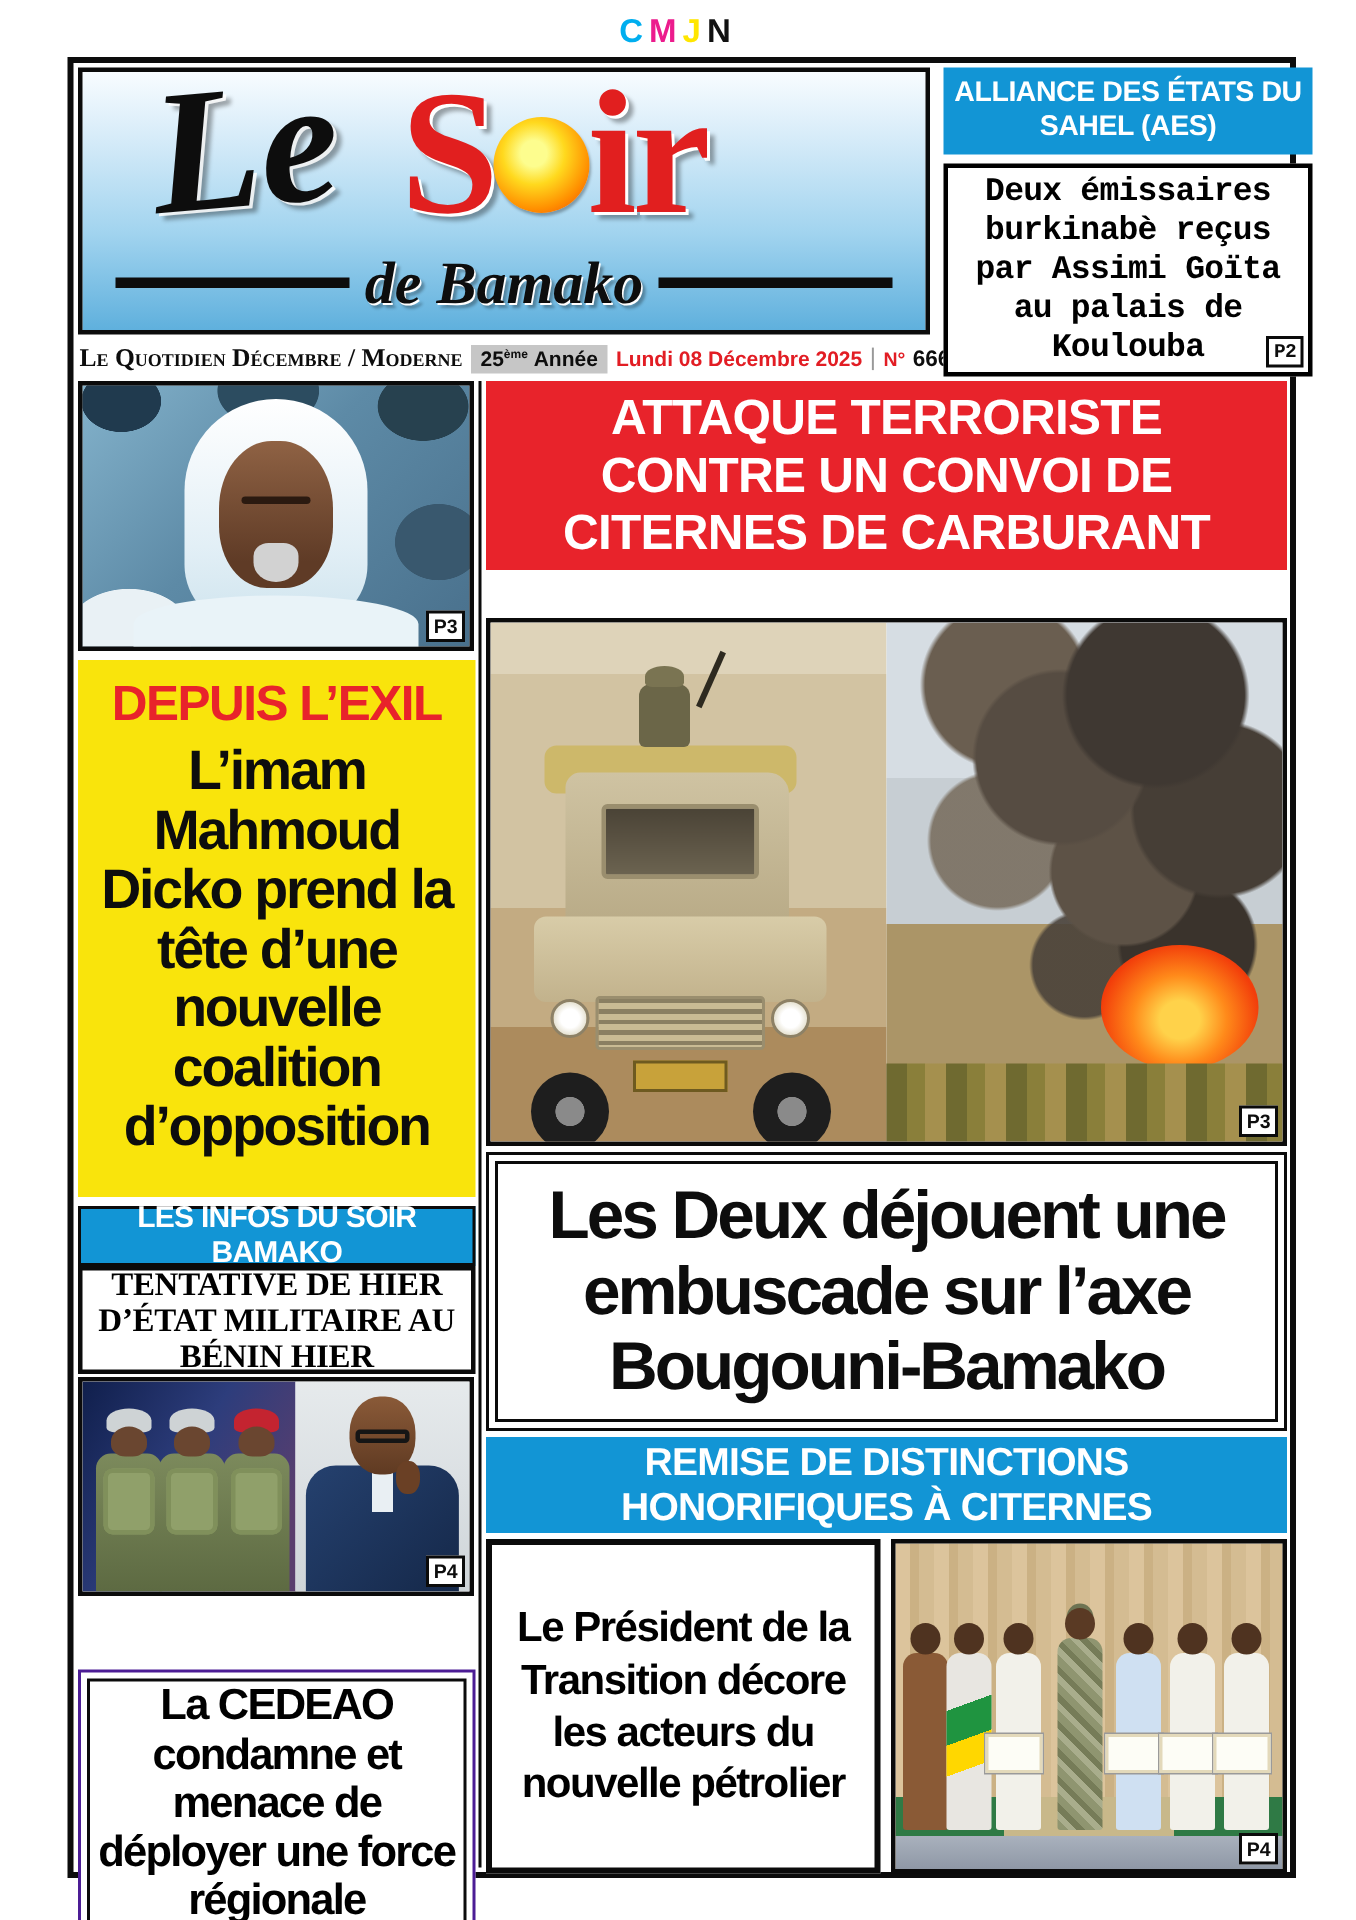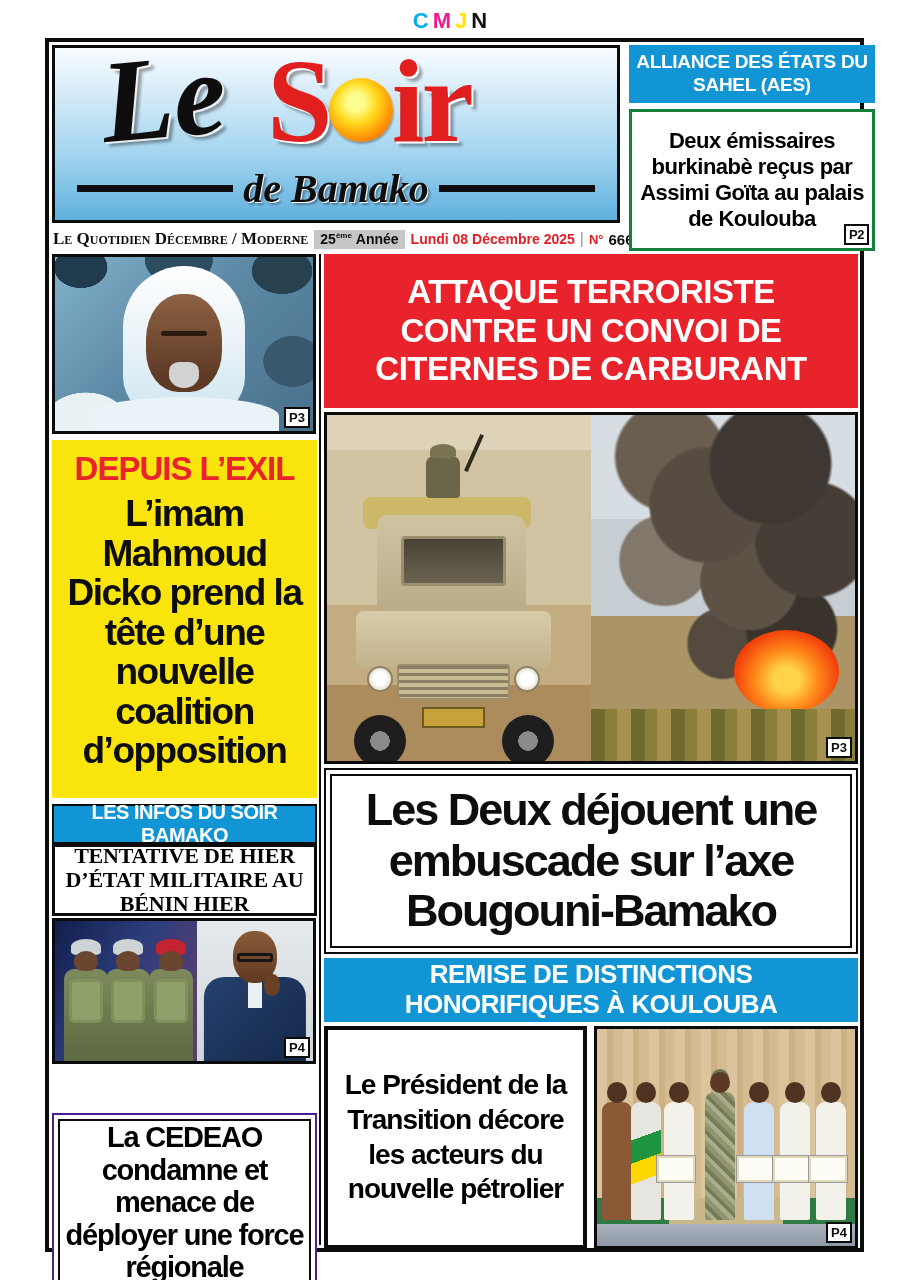--- a/index.html
+++ b/index.html
@@ -56,23 +56,23 @@
   .issue-num, .price { font-size:15px; color:#0d0d0d; }
   .sep { color:#999; font-weight:normal; }
 
   
   .banner-blue { background:#1295d5; color:#fff; font-weight:bold; text-align:center;
     display:flex; align-items:center; justify-content:center; }
   .right-col { position:absolute; left:580px; top:3px; width:246px; height:206px; }
   .aes-banner { position:absolute; top:0; left:0; right:0; height:58px;
     font-size:19px; line-height:1.2; letter-spacing:-.3px; padding:2px 4px; }
   .aes-box { position:absolute; top:64px; left:0; right:0; bottom:0;
-    border:3px solid #15803d; background:#fff; display:flex; align-items:center;
+    border:3px solid #000000; background:#fff; display:flex; align-items:center;
     justify-content:center; text-align:center; font-weight:bold; font-size:22px;
-    line-height:1.18; letter-spacing:-.5px; padding:2px 6px; }
+    line-height:1.18; letter-spacing:-.5px; padding:2px 6px;font-family:Liberation Mono, monospace; }
   .pref { position:absolute; right:3px; bottom:3px; border:2px solid #0b0b0b;
     background:#fff; font-weight:bold; font-size:13px; line-height:17px;
     padding:0 3px; color:#0d0d0d; z-index:5; }
 
   .col-divider { position:absolute; left:270px; top:212px; bottom:3px; width:2px; background:#0b0b0b; }
 
   
   .ph { position:absolute; border:3px solid #0b0b0b; overflow:hidden; }
   .ph-imam { left:3px; top:212px; width:264px; height:180px;
     background:
@@ -138,21 +138,21 @@
   .hand { position:absolute; left:58%; top:38%; width:16px; height:22px;
     background:#6a4025; border-radius:45%; }
 
   .cedeao-box { position:absolute; left:3px; top:1071px; width:265px; height:179px;
     border:2px solid #4c1d95; padding:4px; background:#fff; }
   .cedeao-inner { border:2px solid #0b0b0b; height:100%; display:flex;
     align-items:center; justify-content:center; text-align:center;
     font-weight:bold; font-size:29px; line-height:1.12; letter-spacing:-1.2px; padding:0 2px; }
 
   
-  .red-banner { position:absolute; left:275px; right:2px; top:212px; height:154px;
+  .red-banner { position:absolute; left:275px; right:2px; top:212px; height:126px;
     background:#e8232b; color:#fff; display:flex; align-items:center; justify-content:center;
     text-align:center; font-weight:bold; font-size:33px; line-height:1.18;
     letter-spacing:-.5px; padding:15px 16px; }
 
   .ph-attack { left:275px; right:2px; top:370px; height:352px; display:flex; }
   .truck-half { position:relative; width:50%; height:100%;
     background:linear-gradient(#ded3b9 0 10%, #d2c3a2 10% 55%, #c3ab82 55% 78%, #ac8b5d 78%); }
   .truck { position:absolute; left:5%; bottom:5%; width:86%; height:66%; }
   .cab { position:absolute; left:16%; top:0; width:66%; height:46%;
     background:linear-gradient(#cfc3a2,#b8aa86); border-radius:10px 14px 4px 4px; }
@@ -356,21 +356,21 @@
         <span class="fire"></span>
         <span class="bush"></span>
       </div>
       <span class="pref">P3</span>
     </div>
 
     <div class="fama-box">
       <div class="fama-inner">Les Deux déjouent une embuscade sur l’axe Bougouni-Bamako</div>
     </div>
 
-    <div class="banner-blue remise-banner">REMISE DE DISTINCTIONS HONORIFIQUES À KOULOUBA</div>
+    <div class="banner-blue remise-banner">REMISE DE DISTINCTIONS HONORIFIQUES À CITERNES</div>
 
     <div class="president-box">Le Président de la Transition décore les acteurs du nouvelle pétrolier</div>
 
     <div class="ph ph-group">
       <span class="floor-green"></span>
       <span class="floor-front"></span>
       <div class="person p-brown" style="left:2%;"></div>
       <div class="person p-sash" style="left:13%;"></div>
       <div class="person" style="left:26%;">
           <i class="cert"></i>

